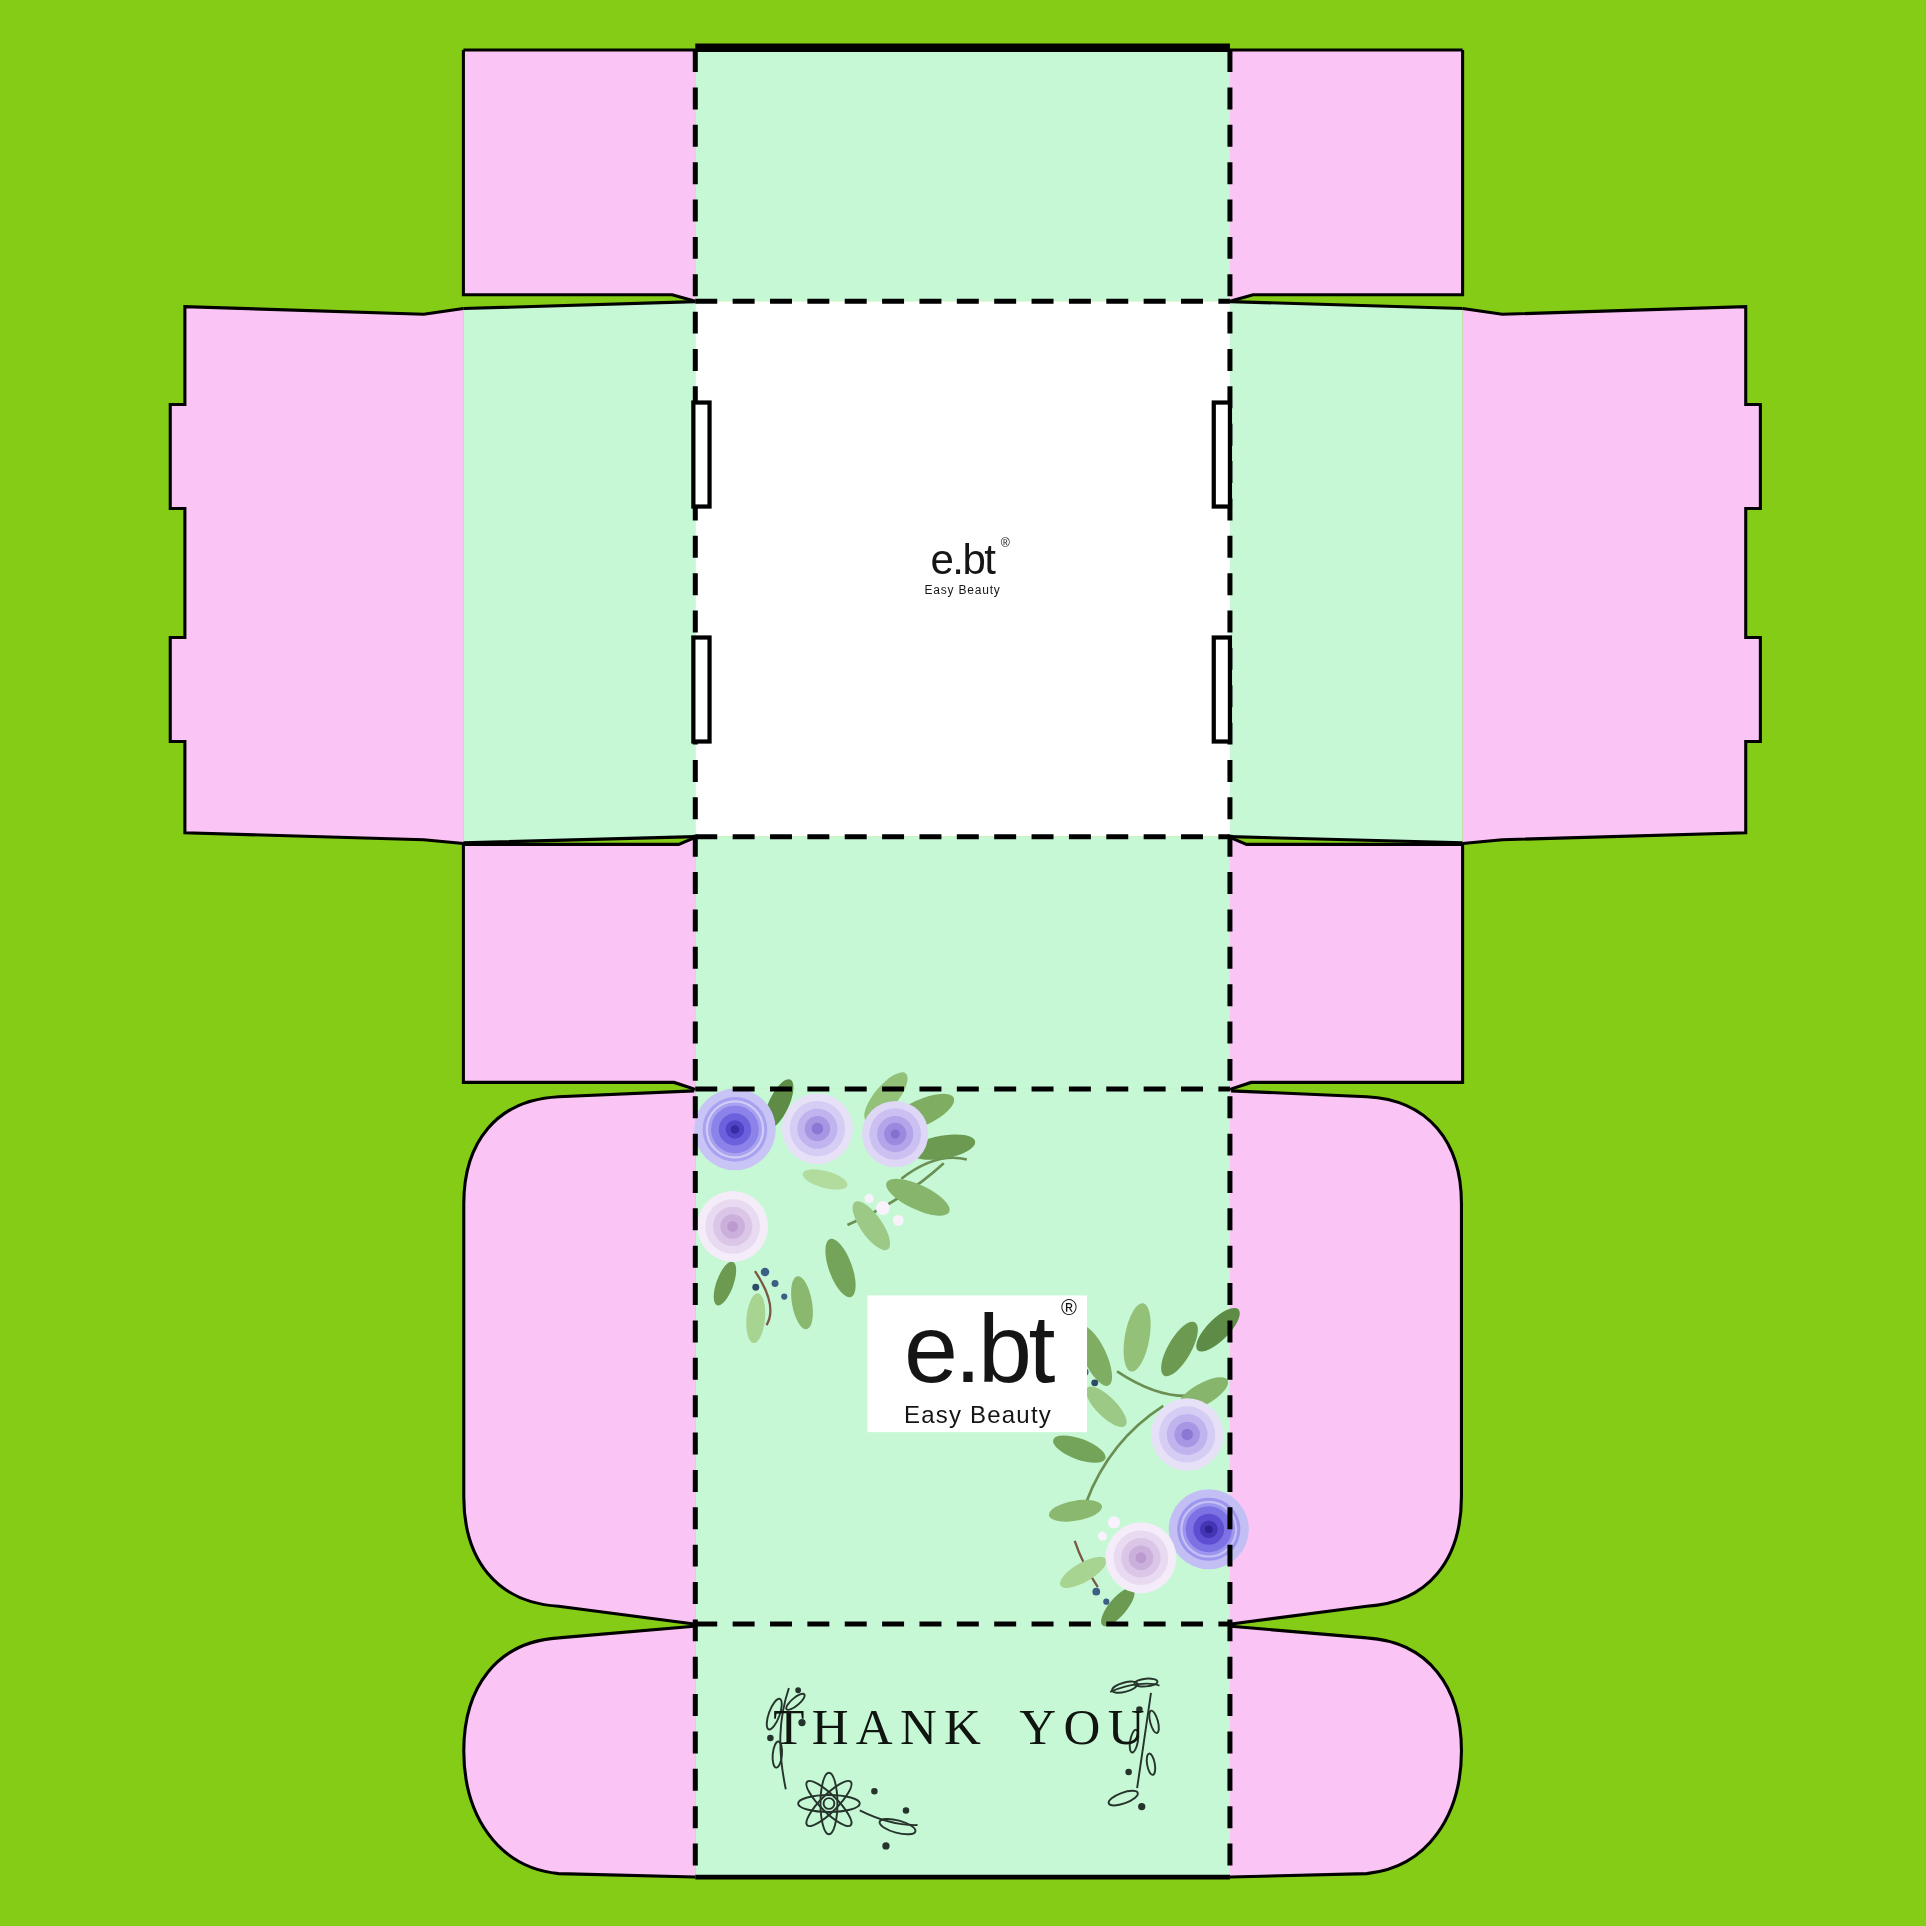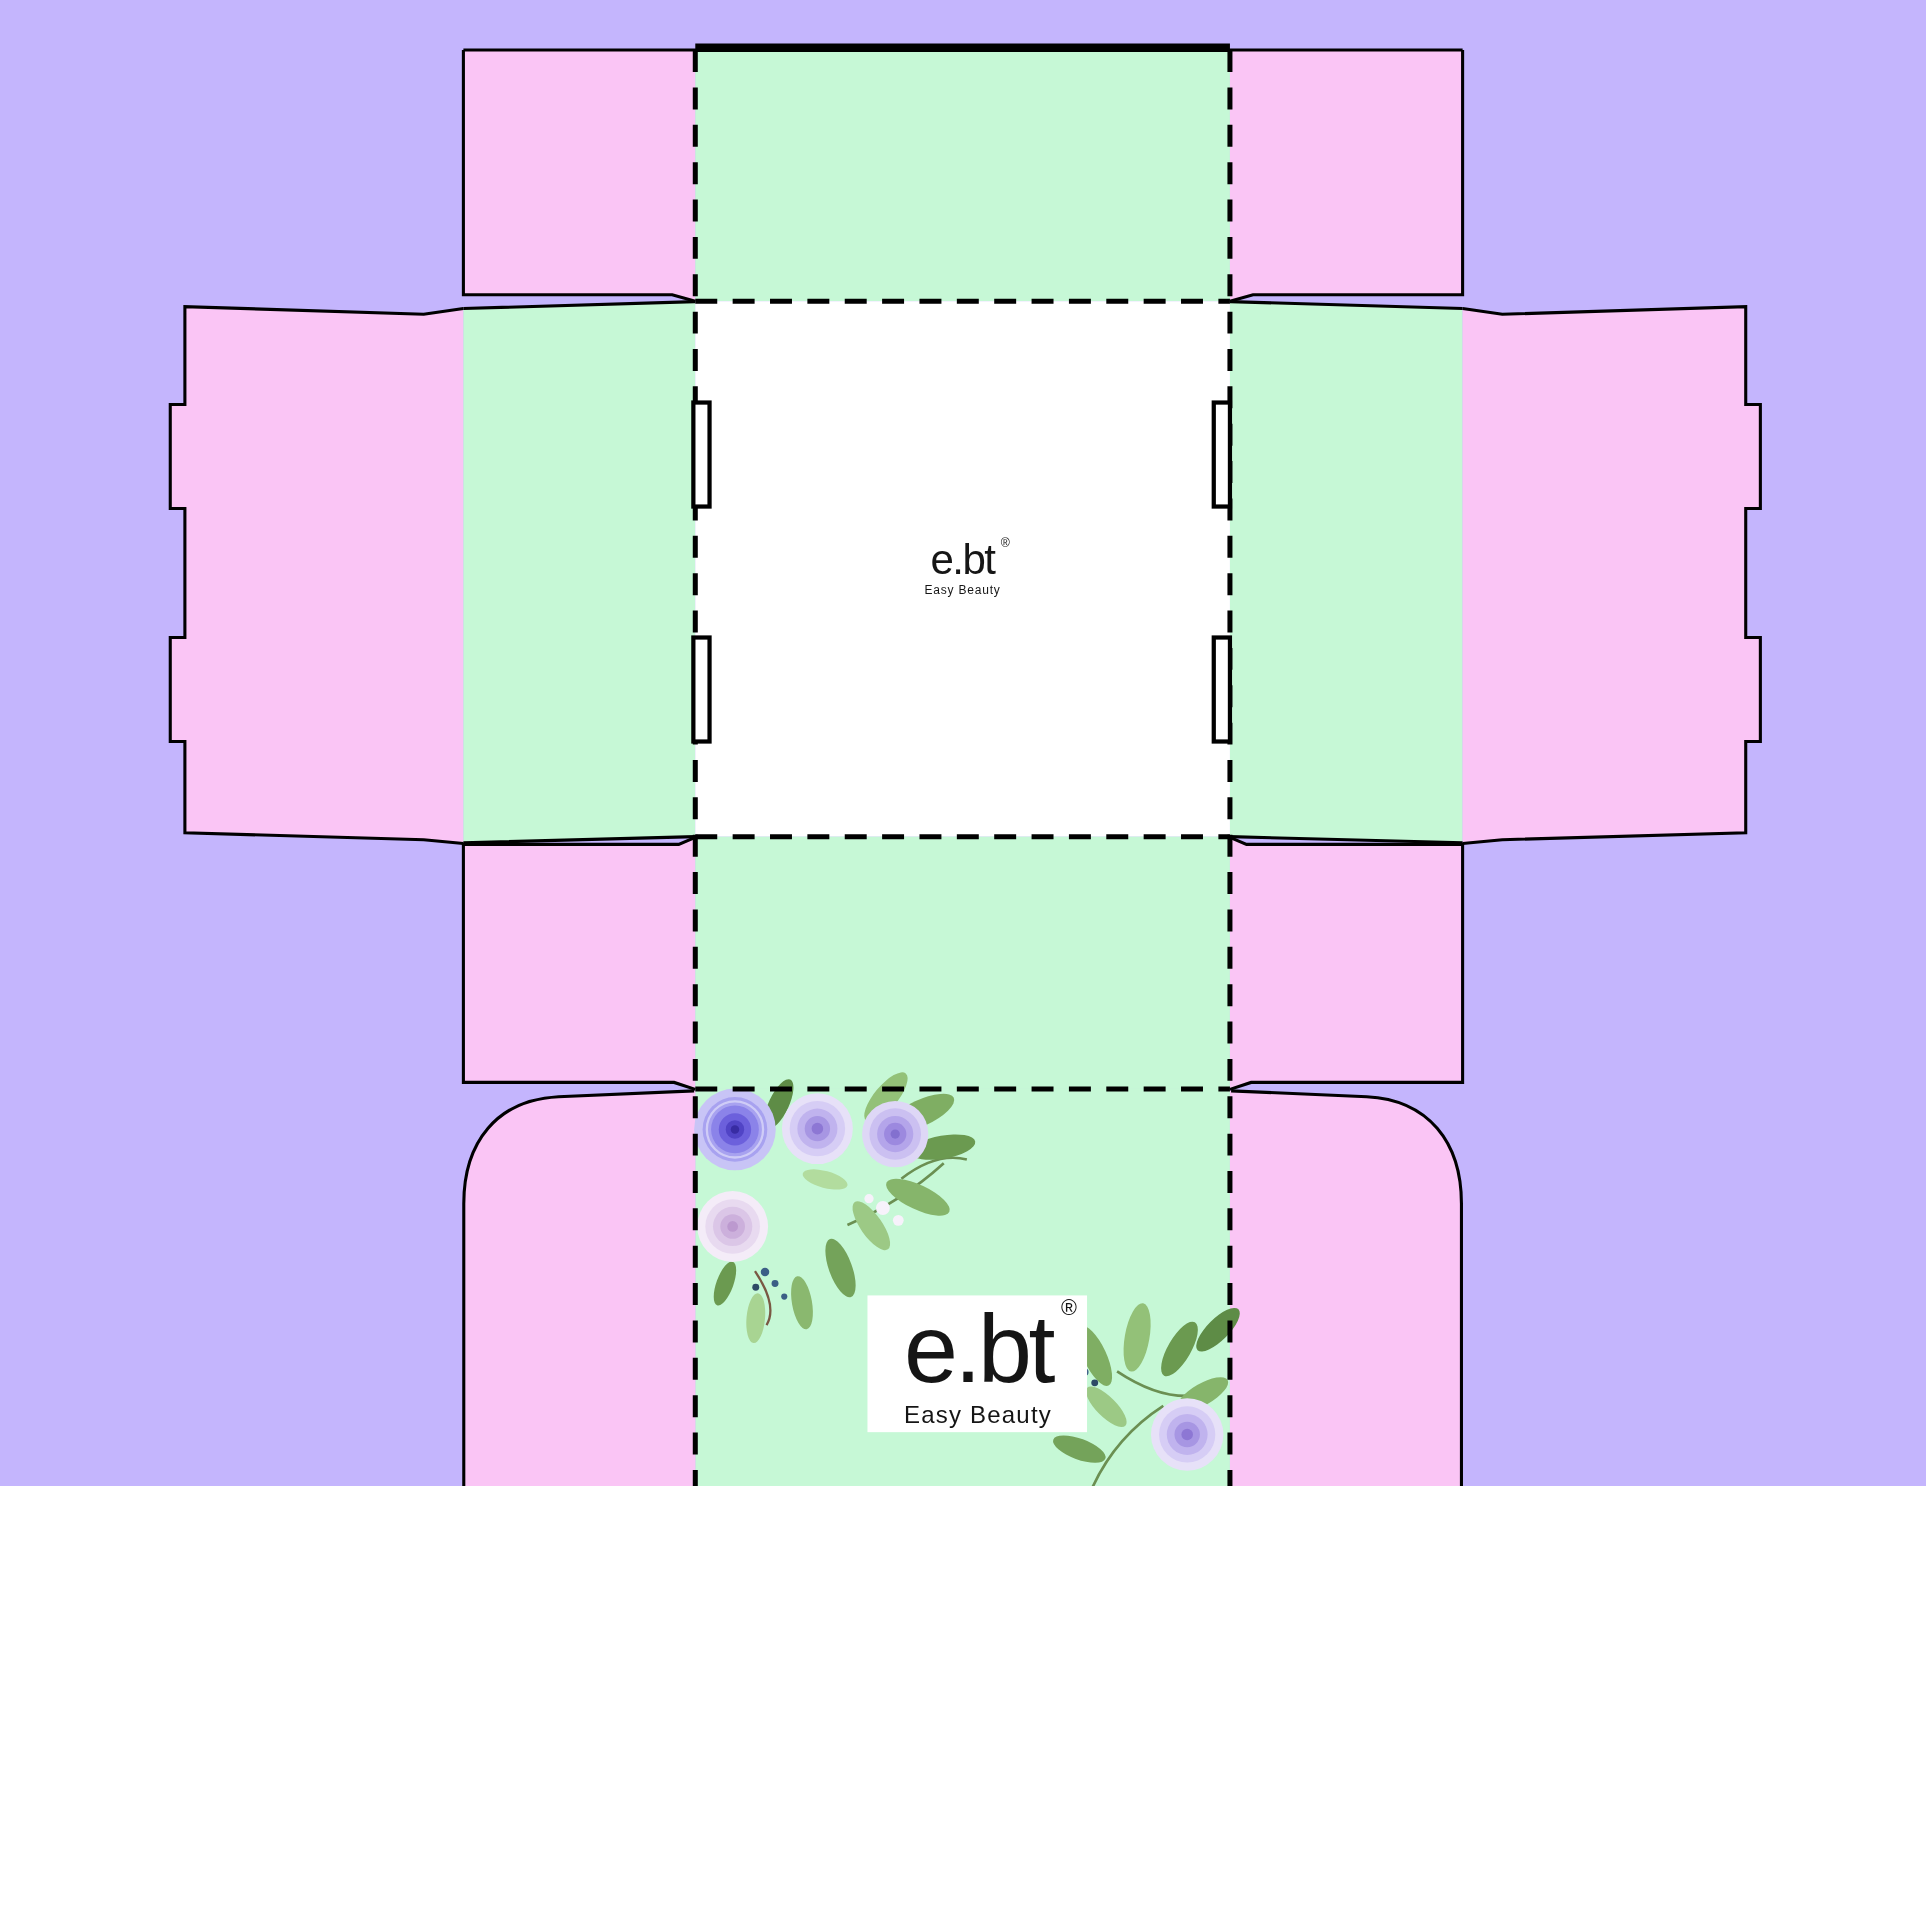--- a/index.html
+++ b/index.html
@@ -1,16 +1,16 @@
 <!DOCTYPE html>
 <html style="font-size:6.2px"><head>
 <meta charset="utf-8">
 <style>
   html,body{margin:0;padding:0;background:#ffffff;}
-  #stage{position:relative;width:1926px;height:1486px;background:#c4b5fd;overflow:hidden;
+  #stage{position:relative;width:1926px;height:1926px;background:#84cc16;overflow:hidden;
          font-family:"Liberation Sans",sans-serif;}
   #dieline-svg{position:absolute;left:0;top:0;}
   .overlay{position:absolute;color:#141414;}
   
   #lid-logo{left:695px;top:539px;width:535px;text-align:center;}
   .logo-line{display:inline-block;position:relative;line-height:1;}
   #lid-logo .logo-word{font-size:42px;letter-spacing:-1.5px;color:#161616;}
   #lid-logo .reg-mark{position:absolute;top:-2.3px;right:-15.4px;font-size:12.3px;}
   #lid-logo .logo-tagline{font-size:12px;letter-spacing:0.8px;margin-top:2.3px;color:#161616;}
   
@@ -247,15 +247,16 @@
 <div class="overlay" id="lid-logo">
   <span class="logo-line"><span class="logo-word">e.bt</span><span class="reg-mark">®</span></span>
   <div class="logo-tagline">Easy Beauty</div>
 </div>
 
 <div class="overlay" id="front-logo">
   <span class="logo-line"><span class="logo-word">e.bt</span><span class="reg-mark">®</span></span>
   <div class="logo-tagline">Easy Beauty</div>
 </div>
 
+<div class="overlay" id="thank-you">THANK YOU</div>
 
 </div>
 
 
 </body></html>

